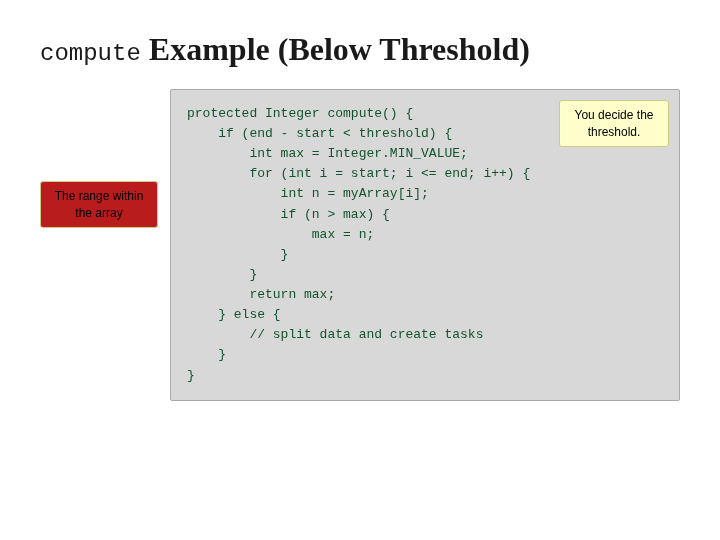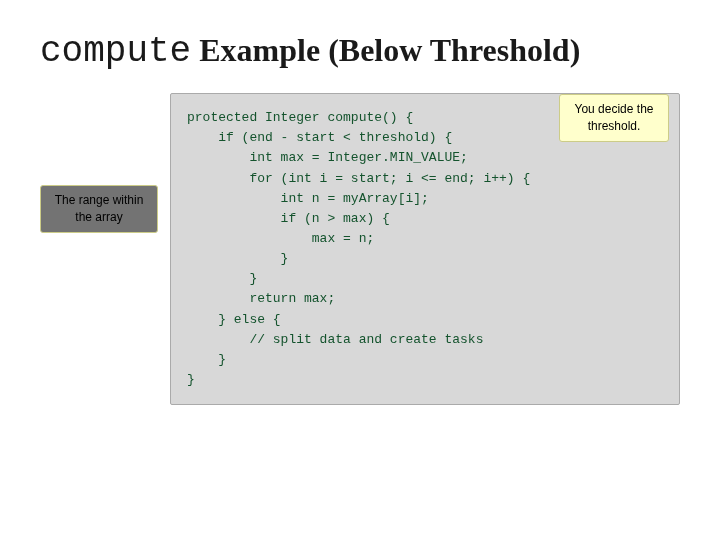--- a/index.html
+++ b/index.html
@@ -26,21 +26,21 @@
     .title {
       font-size: 32px;
       font-weight: normal;
       margin-bottom: 20px;
       color: #1a1a1a;
       line-height: 1.2;
     }
 
     .title-code {
       font-family: 'Courier New', Courier, monospace;
-      font-size: 36px;
+      font-size: 24px;
       font-weight: normal;
     }
 
     .title-normal {
       font-family: Liberation Serif, serif;
       font-size: 32px;
       font-weight: bold;
     }
 
     .code-box {
@@ -55,38 +55,38 @@
     .code-content {
       font-family: 'Courier New', Courier, monospace;
       font-size: 13px;
       line-height: 1.55;
       color: #14532d;
       white-space: pre;
     }
 
     .callout-right {
       position: absolute;
-      top: 0;
+      top: 10px;
       right: 10px;
       background: #ffffcc;
       border: 1px solid #cccc88;
       border-radius: 3px;
       padding: 6px 4px;
       font-size: 12px;
       font-family: Arial, sans-serif;
       text-align: center;
       max-width: 110px;
       line-height: 1.4;
     }
 
     .callout-left {
       position: absolute;
       left: -130px;
       top: 92px;
-      background: #737373;
+      background: #b91c1c;
       border: 1px solid #cccc88;
       border-radius: 3px;
       padding: 6px 10px;
       font-size: 12px;
       font-family: Arial, sans-serif;
       text-align: center;
       max-width: 118px;
       line-height: 1.4;
     }
 

